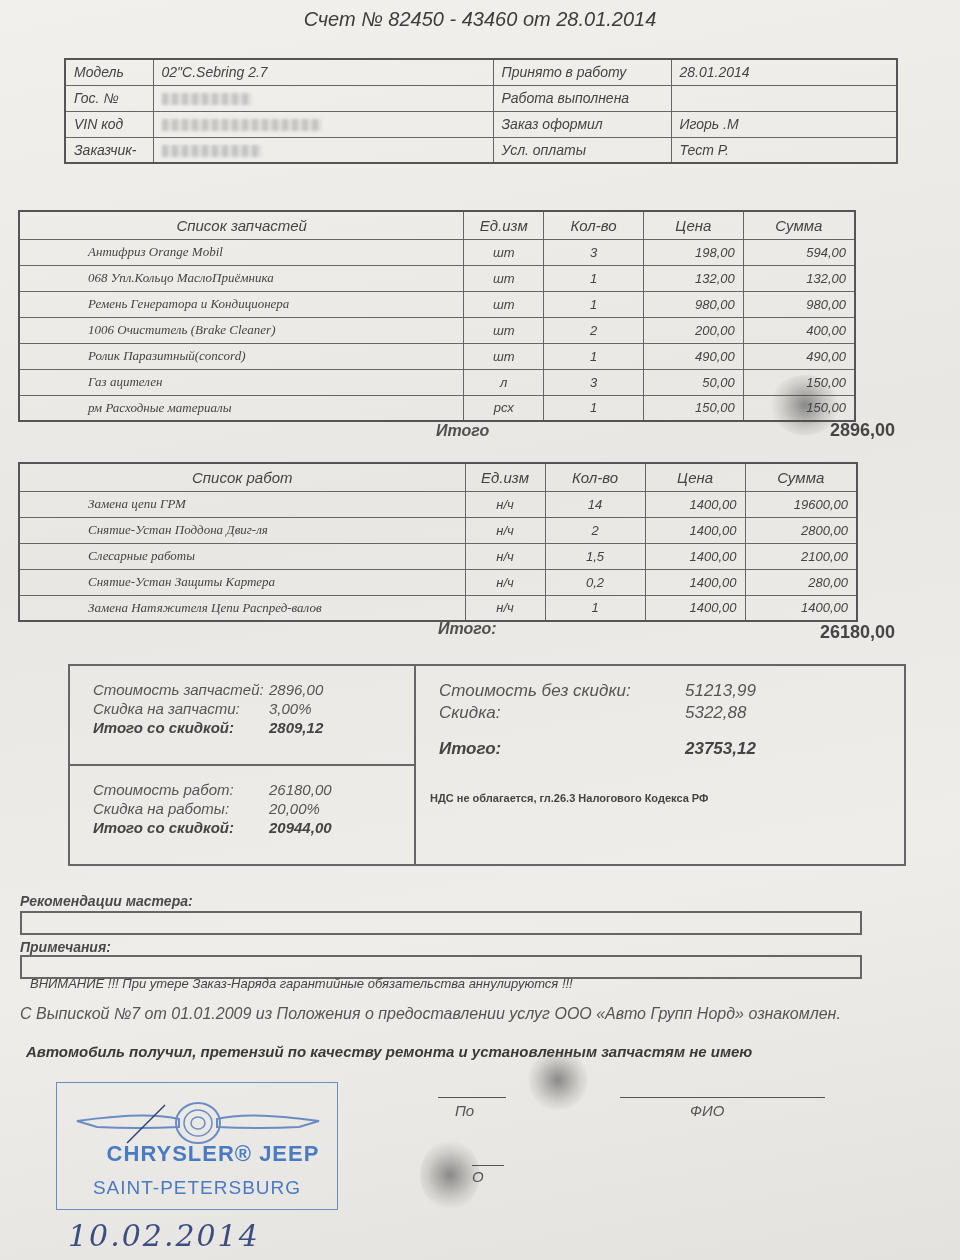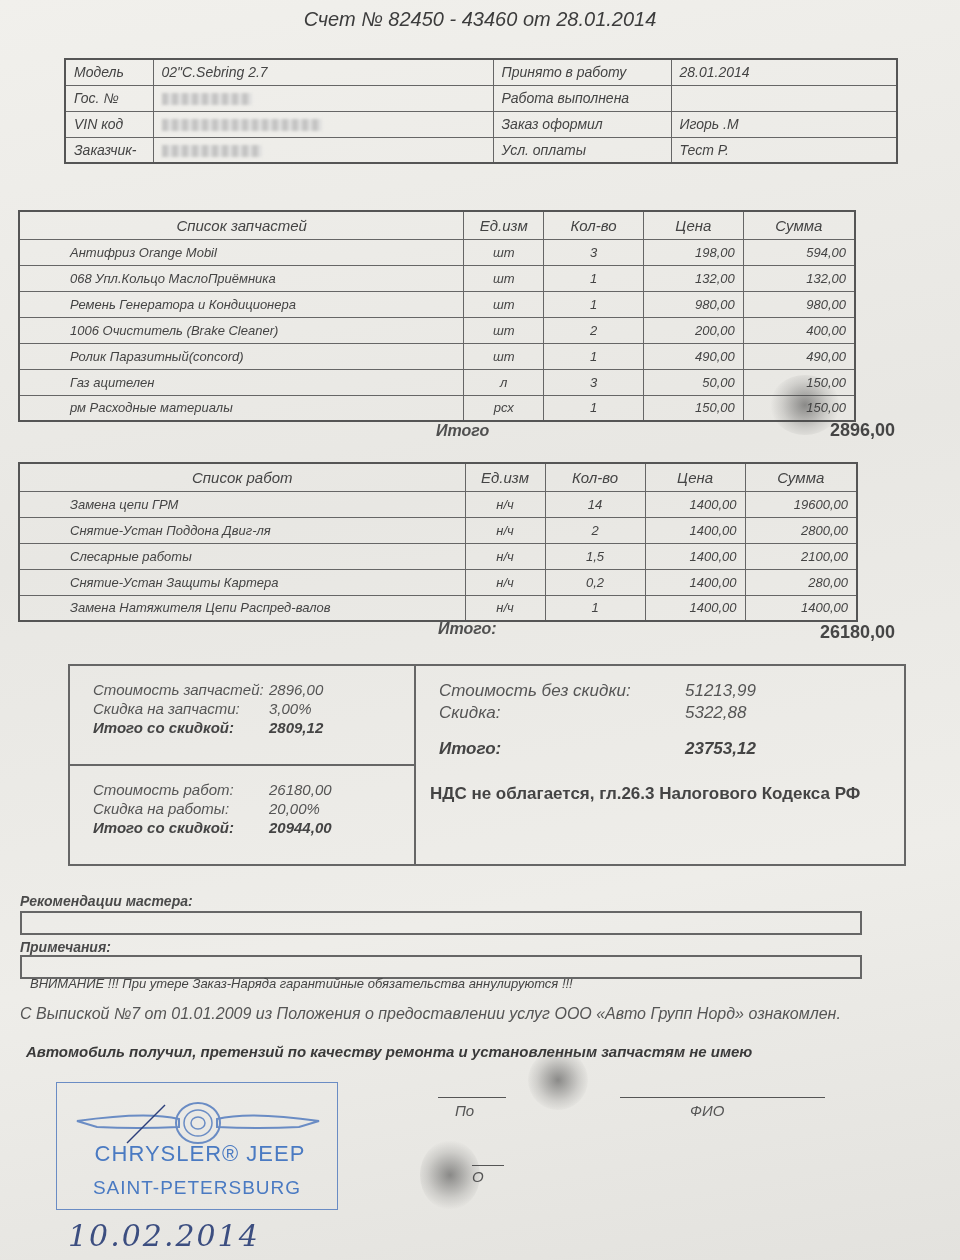--- a/index.html
+++ b/index.html
@@ -27,53 +27,53 @@
   .info td { border: 1px solid #666; height: 26px; font-size: 14px; font-style: italic; padding: 2px 8px; color: #444; }
   .info td.k1 { width: 88px; }
   .info td.v1 { width: 340px; }
   .info td.k2 { width: 178px; }
   .blur { display:inline-block; width: 150px; height: 12px; background: repeating-linear-gradient(90deg,#bbb 0 6px,#ddd 6px 10px); filter: blur(1.5px); vertical-align: middle; opacity: .8;}
   .grid {
     position: absolute; left: 18px; width: 838px; border: 2px solid #555;
   }
   .grid td, .grid th { border: 1px solid #666; height: 26px; font-size: 13px; font-style: italic; color: #444; padding: 1px 6px; font-weight: normal; }
   .grid th { font-size: 15px; height: 28px; }
-  .grid td.name { padding-left: 50px; }
+  .grid td.name { padding-left: 68px; font-family: Liberation Serif, serif; }
   .grid td.c { text-align: center; }
   .grid td.r { text-align: right; padding-right: 8px; }
   .c1 { width: 446px; } .c2 { width: 80px; } .c3 { width: 100px; } .c4 { width: 100px; } .c5 { width: 112px; }
   .total-label { position: absolute; font-size: 16px; font-weight: bold; font-style: italic; color: #505050; }
   .total-val { position: absolute; font-size: 18px; font-weight: bold; color: #454545; }
   .summary {
     position: absolute; left: 68px; top: 664px; width: 838px; height: 202px;
     border: 2px solid #666; display: flex;
   }
   .sum-left { width: 346px; border-right: 2px solid #666; display: flex; flex-direction: column; }
   .sum-box { flex: 1; padding: 14px 14px; font-size: 15px; font-style: italic; color: #555; }
   .sum-box + .sum-box { border-top: 2px solid #666; }
   .row { display: flex; line-height: 19px; margin-left: 9px; }
   .row .lbl { width: 176px; }
   .row.b { font-weight: bold; color: #444; }
   .sum-right { flex: 1; padding: 14px 14px; font-size: 17px; font-style: italic; color: #555; }
   .sum-right .row { line-height: 22px; }
   .sum-right .row .lbl { width: 246px; }
   .sum-right .gap { height: 14px; }
-  .vat { margin-top: 24px; font-style: normal; font-weight: bold; font-size: 17px; color: #444; }
+  .vat { margin-top: 32px; font-style: normal; font-weight: bold; font-size: 11px; color: #444; }
   .section-label { position: absolute; left: 20px; font-size: 14px; font-style: italic; font-weight: bold; color: #4a4a4a; }
   .boxline { position: absolute; left: 20px; width: 842px; border: 2px solid #666; }
   .note-text { font-size: 13px; font-style: italic; padding: 3px 8px; color: #444; margin-top: 16px; }
   .ack { position: absolute; left: 20px; width: 900px; font-size: 16px; font-style: italic; color: #555; line-height: 22px; text-align: justify; }
   .ack2 { position: absolute; left: 26px; font-size: 15px; font-style: italic; color: #3a3a3a; font-weight: bold; }
   .sig-line { position: absolute; border-top: 1px solid #555; }
   .sig-lbl { position: absolute; font-size: 15px; font-style: italic; color: #555; }
   .stamp {
     position: absolute; left: 56px; top: 1082px; width: 282px; height: 128px;
     border: 1.5px solid #6a8cc4; color: #4a7ac2; text-align: center;
   }
-  .stamp .brand { position: absolute; top: 58px; left: 3px; width: 100%; font-size: 22px; font-weight: normal; letter-spacing: 1px; }
+  .stamp .brand { position: absolute; top: 58px; left: 16px; width: 100%; font-size: 22px; font-weight: bold; letter-spacing: 1px; }
   .stamp .city { position: absolute; top: 94px; left: 0; width: 100%; font-size: 19px; letter-spacing: 1px; }
   .handdate { position: absolute; left: 68px; top: 1218px; font-family: "DejaVu Serif", serif; font-style: italic; font-size: 30px; color: #3c4e80; letter-spacing: 2px; }
   .smudge { position: absolute; border-radius: 50%; background: radial-gradient(circle, rgba(60,60,60,.55) 0%, rgba(60,60,60,.15) 50%, rgba(60,60,60,0) 75%); }
 </style>
 </head>
 <body>
 
 <div class="paper">
 
   <div class="title">Счет  № 82450 - 43460  от 28.01.2014</div>

